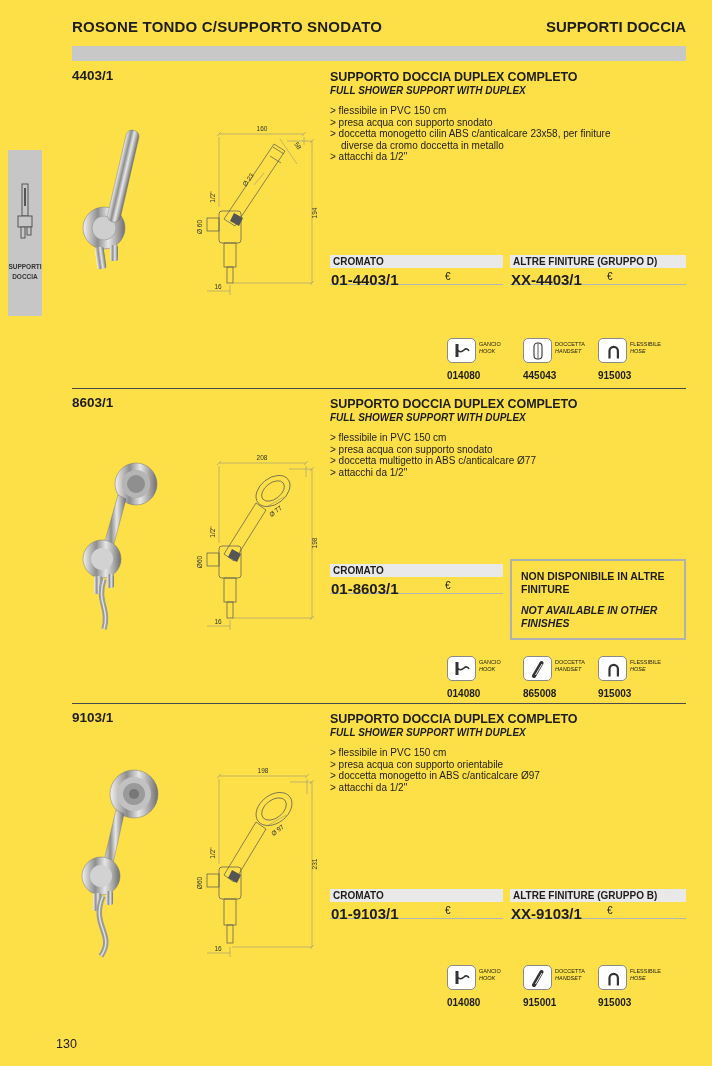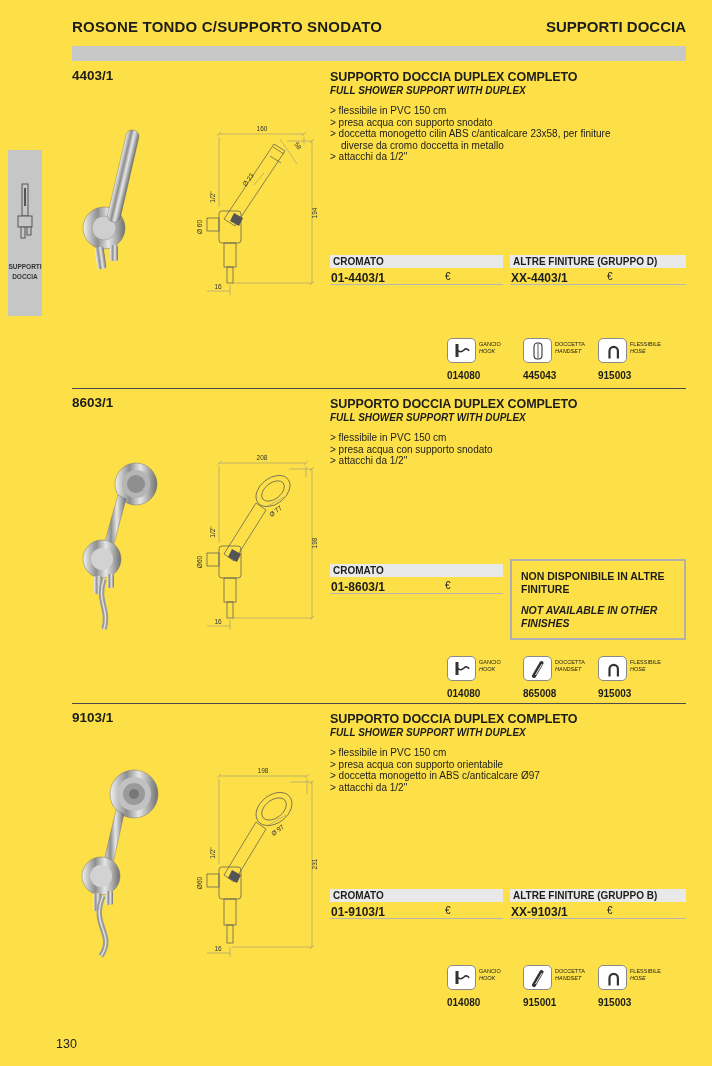--- a/index.html
+++ b/index.html
@@ -18,21 +18,21 @@
   .pcode{position:absolute;left:0;font-size:13.5px;font-weight:bold;}
   .info{position:absolute;left:258px;width:356px;}
   .ptitle{font-size:12.5px;font-weight:bold;letter-spacing:-.1px;}
   .psub{font-size:10px;font-weight:bold;font-style:italic;margin-top:1px;}
   .features{margin-top:9px;font-size:10px;line-height:11.5px;}
   .feat-cont{padding-left:11px;}
   .drawing{position:absolute;left:2px;}
   .price{position:absolute;width:173px;font-size:10px;}
   .price-head{background:#e9e9e9;font-weight:bold;height:13px;line-height:13px;padding-left:3px;font-size:10px;}
   .price-row{position:relative;height:16px;border-bottom:1px solid #b5b5b5;}
-  .price-code{position:absolute;left:1px;top:3px;font-weight:bold;font-size:12px;}
+  .price-code{position:absolute;left:1px;top:3px;font-weight:bold;font-size:15px;}
   .eur{position:absolute;top:3px;font-size:10px;}
   .eur-c{left:115px;} .eur-a{left:97px;}
   .na-box{position:absolute;left:438px;box-sizing:border-box;width:176px;border:2px solid #b0b0b0;
           padding:9px 9px;font-size:10.5px;font-weight:bold;line-height:12.5px;}
   .na-en{font-style:italic;margin-top:9px;}
   .accs{position:absolute;left:375px;height:48px;}
   .acc{position:absolute;top:9px;width:74px;}
   .acc-top{display:flex;}
   .iconbox{box-sizing:border-box;width:29px;height:25px;border:1px solid #8a8a8a;border-radius:5px;
            display:flex;align-items:center;justify-content:center;background:#fff;}
@@ -200,20 +200,21 @@
 
   <div class="section s2">
     <div class="pcode" style="top:6px;">8603/1</div>
 
     <div class="info" style="top:8px;">
       <div class="ptitle">SUPPORTO DOCCIA DUPLEX COMPLETO</div>
       <div class="psub">FULL SHOWER SUPPORT WITH DUPLEX</div>
       <div class="features">
         <div>&gt; flessibile in PVC 150 cm</div>
         <div>&gt; presa acqua con supporto snodato</div>
+        <div>&gt; doccetta multigetto in ABS c/anticalcare Ø77</div>
         <div>&gt; attacchi da 1/2"</div>
       </div>
     </div>
 
     <div class="drawing" style="top:62px;">
       <svg width="250" height="185" viewBox="0 0 250 185">
         <defs>
           <linearGradient id="ch2" x1="0" y1="0" x2="1" y2="0">
             <stop offset="0" stop-color="#f2f2f2"></stop>
               <stop offset=".35" stop-color="#8e8e8e"></stop>

